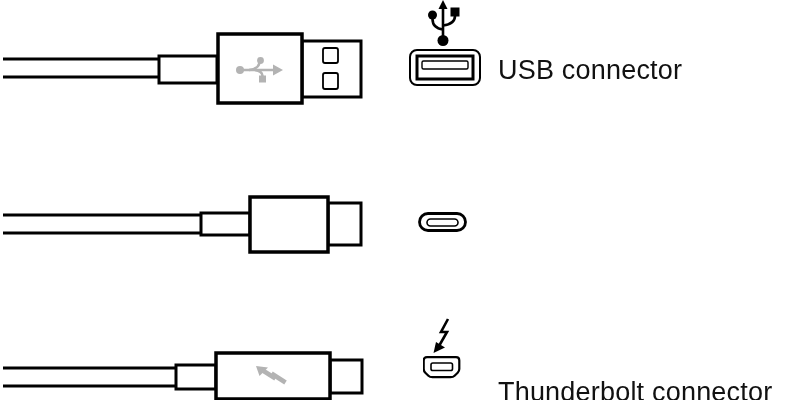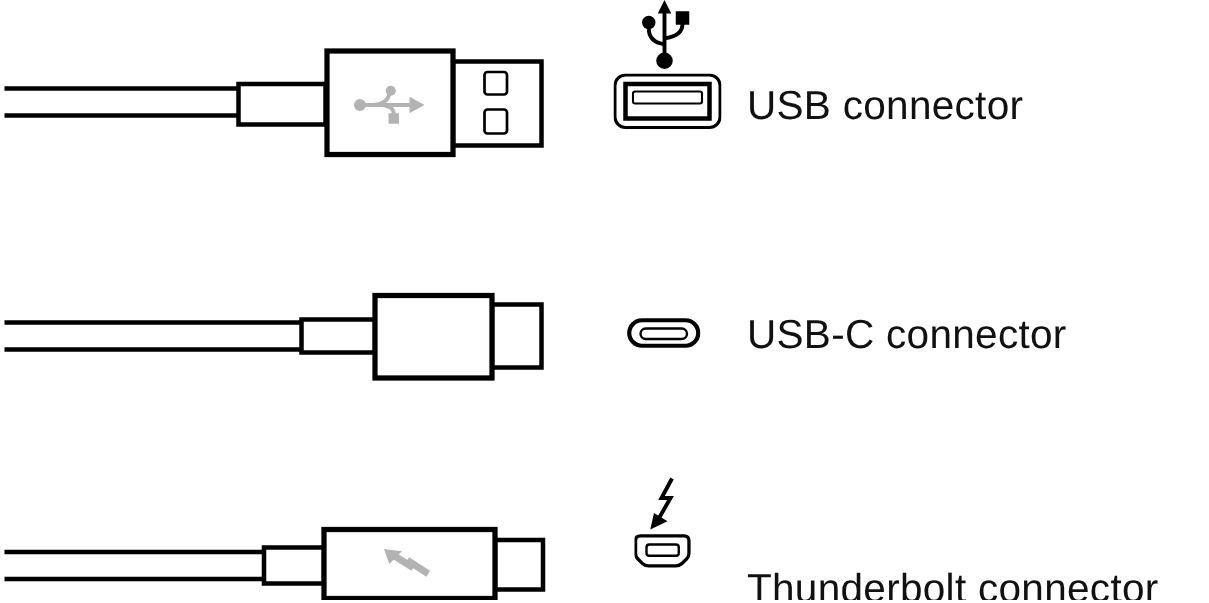--- a/index.html
+++ b/index.html
@@ -104,16 +104,15 @@
   <svg width="26" height="38" viewBox="0 0 26 38" style="left:431px;top:317px">
     <path class="wire" d="M17,2 L10,15 L16,15 L8,29" stroke-width="2.6"></path>
     <polygon class="blk" points="2.5,36 5,25 14,30.5"></polygon>
   </svg>
   <svg width="38" height="26" viewBox="0 0 38 26" style="left:423px;top:356px">
     <path class="stroke" d="M4,1.2 H33 Q36.3,1.2 36.3,4.5 V13 Q36.3,15.2 34.7,16.7 L31.6,19.7 Q30.1,21.2 27.6,21.2 H9.4 Q6.9,21.2 5.4,19.7 L2.3,16.7 Q0.7,15.2 0.7,13 V4.5 Q0.7,1.2 4,1.2 Z" stroke-width="2.2"></path>
     <rect class="stroke" x="8" y="7" width="21.5" height="7.5" rx="1.8" stroke-width="1.6"></rect>
   </svg>
 
   <div class="lbl r1">USB connector</div>
-  <div class="lbl r2">USB-C connector</div>
   <div class="lbl r3">Thunderbolt connector</div>
 
 </div>
 
 </body></html>

